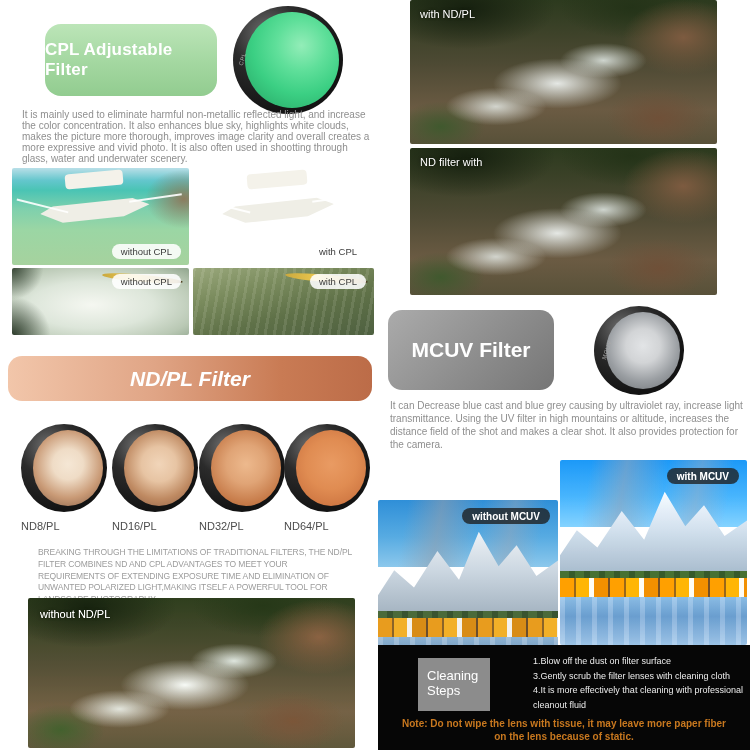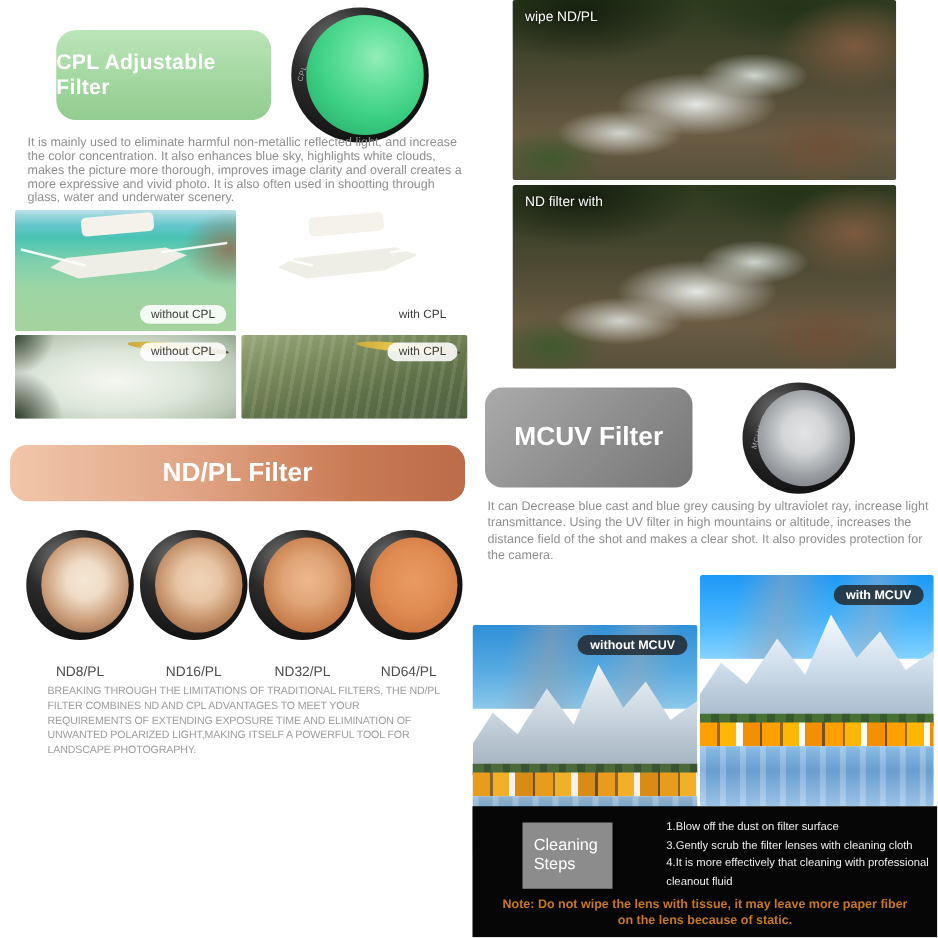--- a/index.html
+++ b/index.html
@@ -8,21 +8,21 @@
   .abs{position:absolute;}
   .photo{position:absolute;overflow:hidden;border-radius:2px;}
 
   
   .badge-cpl{left:45px;top:24px;width:172px;height:72px;border-radius:16px;
     background:linear-gradient(180deg,#bce5b8 0%,#a3d7a0 55%,#92cc90 100%);
     display:flex;align-items:center;justify-content:center;}
   .badge-cpl span{color:#fff;font-size:17px;font-weight:bold;letter-spacing:.2px;}
   .banner-ndpl{left:8px;top:356px;width:364px;height:45px;border-radius:14px;
     background:linear-gradient(90deg,#f2c6aa 0%,#e0a586 40%,#c97b54 75%,#bc6c48 100%);
-    display:flex;align-items:center;justify-content:center;}
+    display:flex;align-items:center;justify-content:center;font-style:italic;}
   .banner-ndpl span{color:#fff;font-size:21px;font-weight:bold;}
   .badge-mcuv{left:388px;top:310px;width:166px;height:80px;border-radius:14px;
     background:linear-gradient(135deg,#ababab 0%,#8d8d8d 55%,#767676 100%);
     display:flex;align-items:center;justify-content:center;}
   .badge-mcuv span{color:#fff;font-size:21px;font-weight:bold;}
 
   
   .para{color:#8f8f8f;}
   .para-cpl{left:22px;top:109px;width:348px;font-size:10px;line-height:11px;}
   .para-caps{left:38px;top:547px;width:318px;font-size:8.5px;line-height:11.8px;
@@ -45,21 +45,21 @@
     transform:rotate(-72deg);letter-spacing:.5px;}
   .lens-cpl{left:233px;top:6px;width:110px;height:108px;}
   .lens-cpl .glass{background:radial-gradient(circle at 60% 35%,#93edb8 0%,#5fdf9a 30%,#3bcf83 58%,#2db26e 84%,#279e62 100%);}
   .lens-mcuv{left:594px;top:306px;width:90px;height:89px;}
   .lens-mcuv .glass{background:radial-gradient(circle at 50% 44%,#e2e4e6 0%,#d2d4d6 30%,#9a9ea2 62%,#7a7e82 86%,#696d71 100%);}
   .lens-nd{top:424px;width:86px;height:88px;}
   .nd8 .glass{background:radial-gradient(circle at 50% 45%,#f5e7d5 0%,#efdcc6 28%,#c99a76 62%,#9a7054 86%,#7c5840 100%);}
   .nd16 .glass{background:radial-gradient(circle at 50% 45%,#f1d5b9 0%,#e7c4a3 32%,#bf8a62 64%,#97674b 90%);}
   .nd32 .glass{background:radial-gradient(circle at 50% 45%,#edb98d 0%,#e0a476 36%,#c67a48 72%,#a9673d 94%);}
   .nd64 .glass{background:radial-gradient(circle at 50% 45%,#e99b63 0%,#e08c52 46%,#cd7541 82%,#b96535 100%);}
-  .nd-label{position:absolute;top:532px;width:86px;text-align:center;
+  .nd-label{position:absolute;top:520px;width:86px;
     font-size:11px;color:#4c4c4c;}
 
   
   .beach-dull{background:
     radial-gradient(ellipse 55px 42px at 97% 32%,#8c7c5e 0%,rgba(140,124,94,0) 70%),
     linear-gradient(180deg,#b9dfe8 0%,#63c6cc 13%,#4ac4b4 23%,#7ed0ad 42%,#9bd6a4 64%,#a6d29e 100%);}
   .beach-vivid{background:
     radial-gradient(ellipse 55px 42px at 97% 32%,#96805a 0%,rgba(150,128,90,0) 70%),
     linear-gradient(180deg,#a9d9ec 0%,#3dc3d1 13%,#2dc9a5 23%,#57cf85 42%,#7ccf6f 64%,#84c868 100%));}
   .boat-canopy{position:absolute;left:30%;top:4%;width:33%;height:15%;background:#f4f2ea;
@@ -176,23 +176,26 @@
       <div class="glass"></div>
     </div>
 
   <div class="abs nd-label" style="left:21px;">ND8/PL</div>
   <div class="abs nd-label" style="left:112px;">ND16/PL</div>
   <div class="abs nd-label" style="left:199px;">ND32/PL</div>
   <div class="abs nd-label" style="left:284px;">ND64/PL</div>
 
   <div class="abs para para-caps">BREAKING THROUGH THE LIMITATIONS OF TRADITIONAL FILTERS, THE ND/PL FILTER COMBINES ND AND CPL ADVANTAGES TO MEET YOUR REQUIREMENTS OF EXTENDING EXPOSURE TIME AND ELIMINATION OF UNWANTED POLARIZED LIGHT,MAKING ITSELF A POWERFUL TOOL FOR LANDSCAPE PHOTOGRAPHY.</div>
 
+  <div class="photo stream stream-b" style="left:28px;top:598px;width:327px;height:150px;">
+    <span class="tag-plain" style="left:12px;top:10px;">without ND/PL</span>
+  </div>
 
   <div class="photo stream" style="left:410px;top:0;width:307px;height:144px;">
-    <span class="tag-plain" style="left:10px;top:8px;">wipe ND/PL</span>
+    <span class="tag-plain" style="left:10px;top:8px;">with ND/PL</span>
   </div>
   <div class="photo stream" style="left:410px;top:148px;width:307px;height:147px;">
     <span class="tag-plain" style="left:10px;top:8px;">ND filter with</span>
   </div>
 
   <div class="abs badge-mcuv">
     <span>MCUV Filter</span>
   </div>
 
   <div class="lens lens-mcuv">

